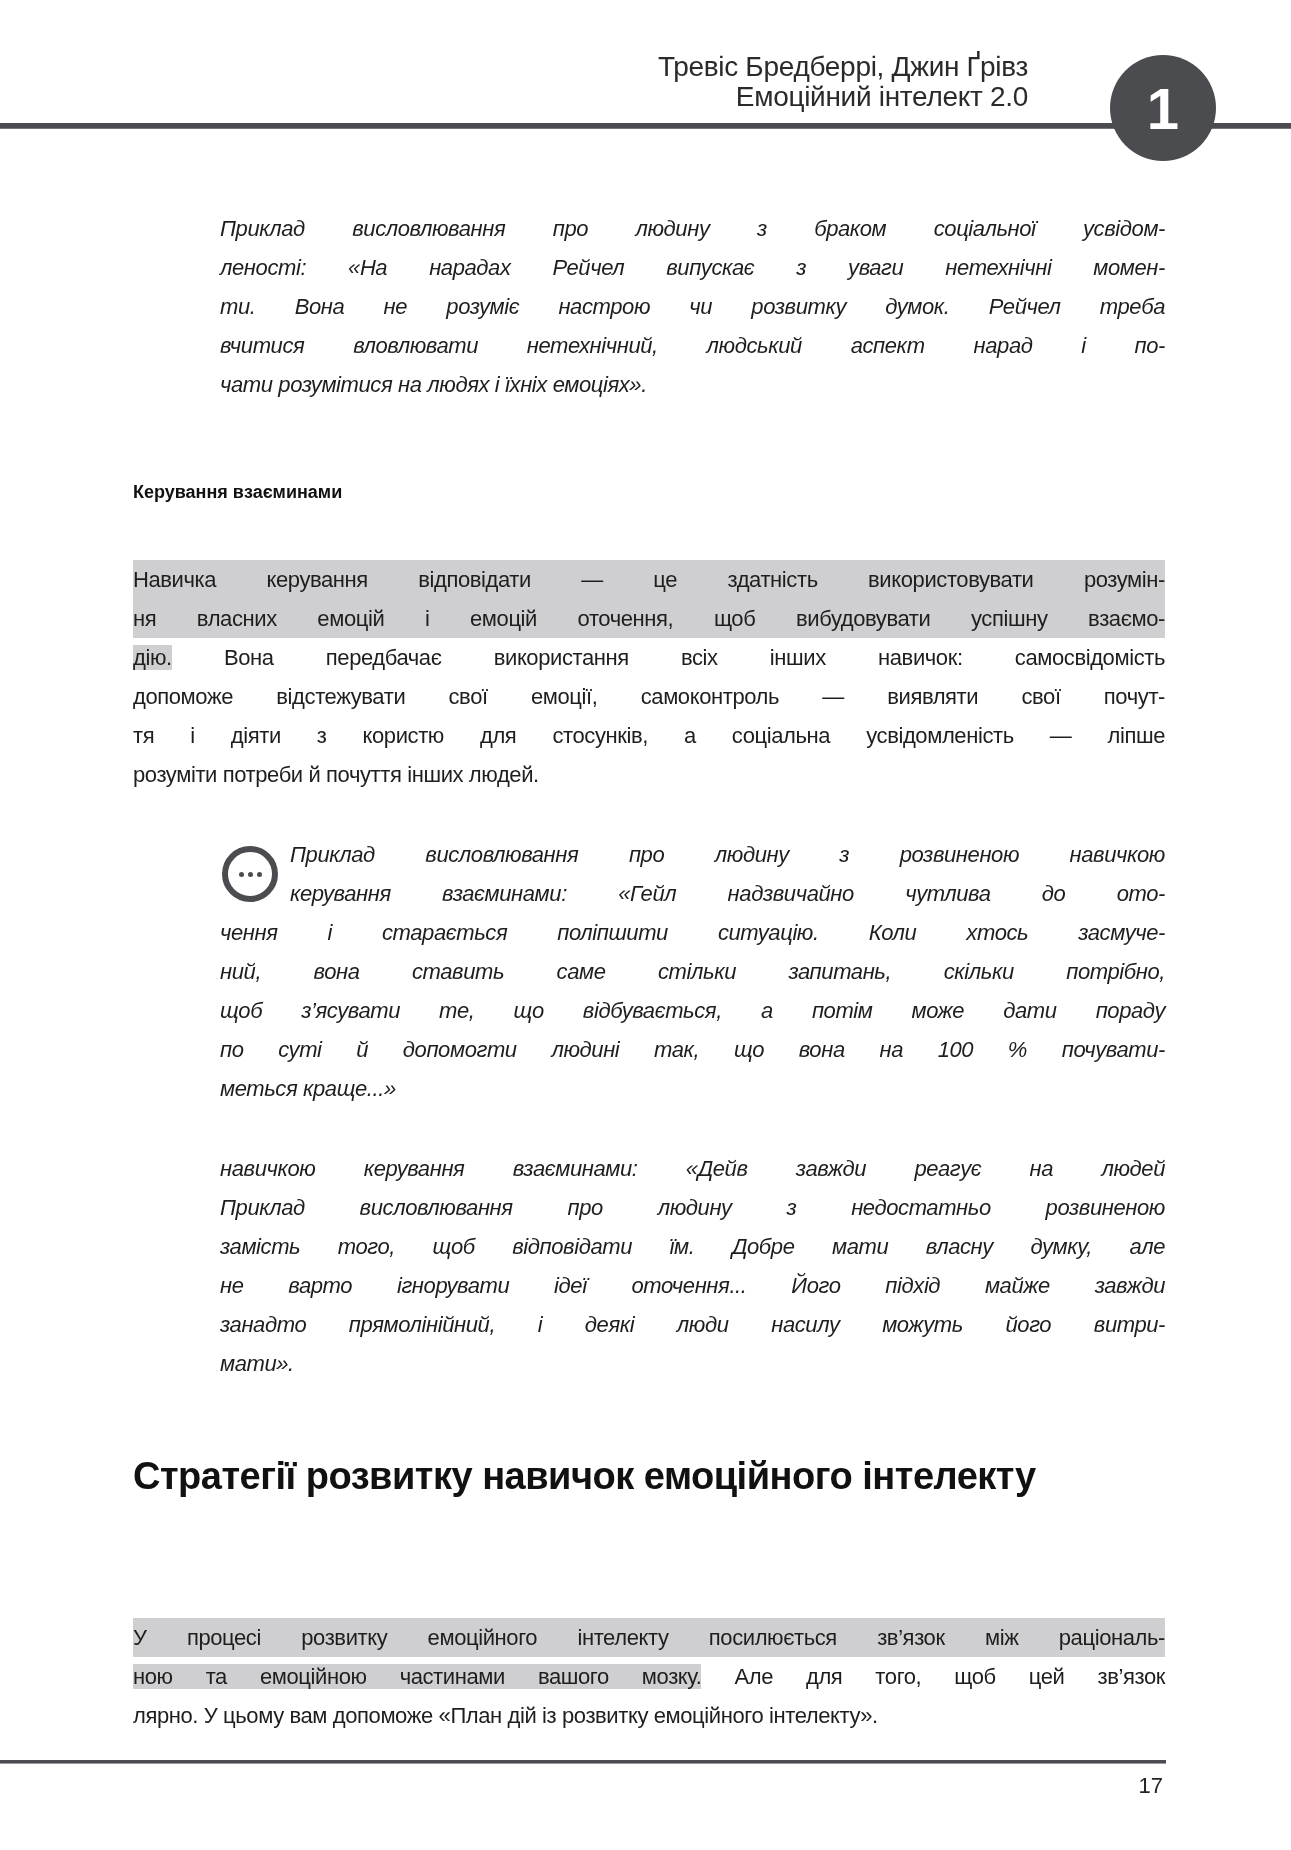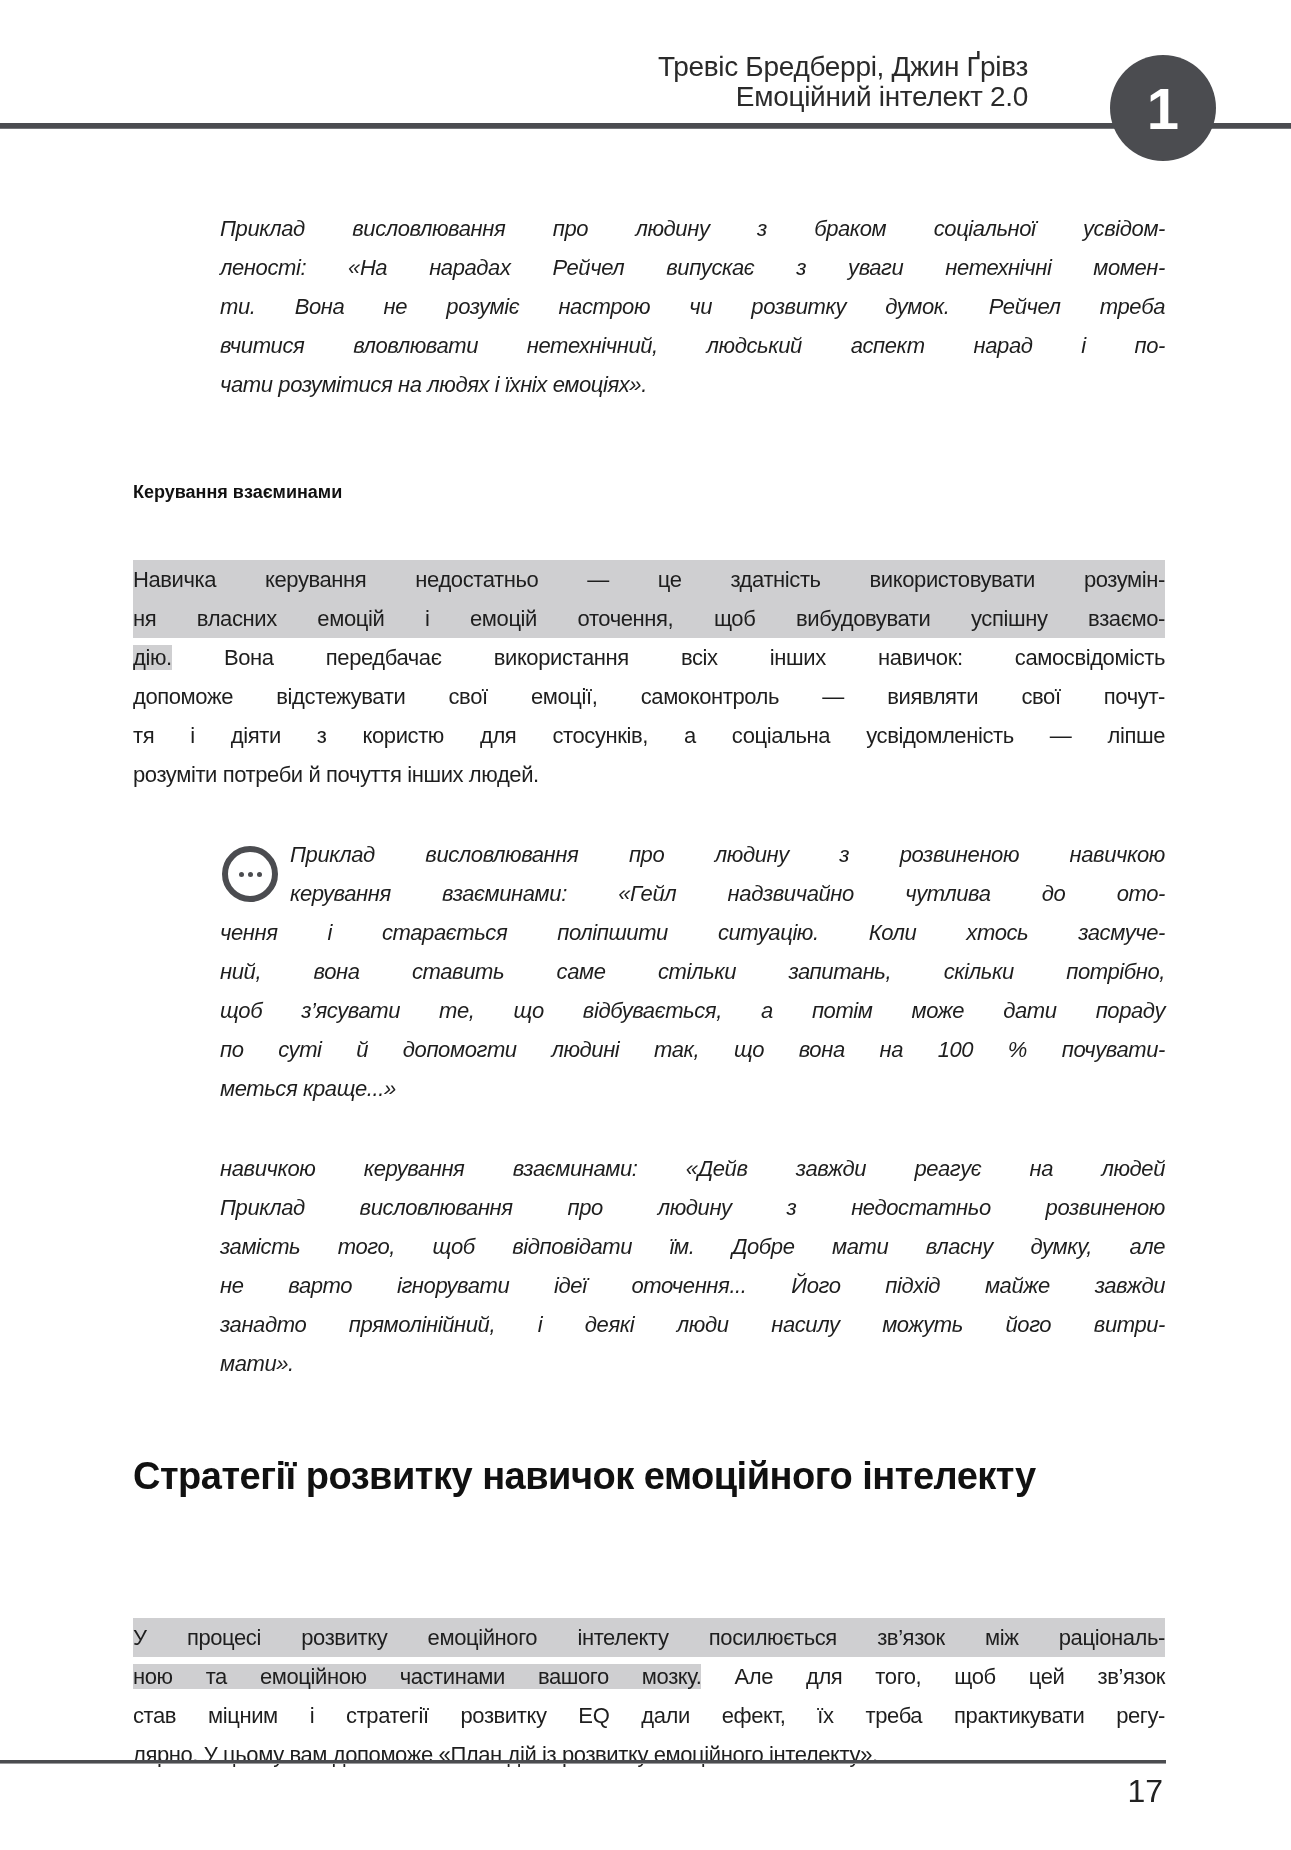--- a/index.html
+++ b/index.html
@@ -16,21 +16,21 @@
   .line { display: block; height: 39px; white-space: nowrap; text-align-last: justify; text-align: justify; }
   .line.last { text-align-last: left; }
   .hl { background: #cfcfd1; }
   .h3 { left: 133px; top: 482px; font-size: 18px; font-weight: bold; color: #111; }
   .h2 { left: 133px; top: 1455px; font-size: 38px; font-weight: bold; color: #111; letter-spacing: -0.5px; }
   .icon-ring { left: 222px; top: 846px; width: 44px; height: 44px; border: 6px solid #4b4c50; border-radius: 50%;
                display: flex; align-items: center; justify-content: center; }
   .dots { display: flex; gap: 4px; }
   .dot { width: 5px; height: 5px; border-radius: 50%; background: #4b4c50; }
   .bottom-rule { left: 0; top: 1760px; width: 1166px; height: 3px; background: #4b4c50; border-bottom: 1px solid #9a9a9c; }
-  .page-num { right: 128px; top: 1773px; font-size: 32px; color: #222; }
+  .page-num { right: 128px; top: 1773px; font-size: 22px; color: #222; }
 </style>
 </head>
 <body>
 
 <div class="abs hdr" style="top:52px;">Тревіс Бредберрі, Джин Ґрівз</div>
 <div class="abs hdr" style="top:82px;">Емоційний інтелект 2.0</div>
 <div class="abs top-rule"></div>
 <div class="abs chap-circle">
   <span>1</span>
 </div>
@@ -39,21 +39,21 @@
   <span class="line">Приклад висловлювання про людину з браком соціальної усвідом-</span>
   <span class="line">леності: «На нарадах Рейчел випускає з уваги нетехнічні момен-</span>
   <span class="line">ти. Вона не розуміє настрою чи розвитку думок. Рейчел треба</span>
   <span class="line">вчитися вловлювати нетехнічний, людський аспект нарад і по-</span>
   <span class="line last">чати розумітися на людях і їхніх емоціях».</span>
 </div>
 
 <div class="abs h3">Керування взаєминами</div>
 
 <div class="para" style="left:133px; top:560px; width:1032px;">
-  <span class="line hl">Навичка керування недостатньо — це здатність використовувати розумін-</span>
+  <span class="line hl">Навичка керування відповідати — це здатність використовувати розумін-</span>
   <span class="line hl">ня власних емоцій і емоцій оточення, щоб вибудовувати успішну взаємо-</span>
   <span class="line"><span class="hl">дію.</span><span> Вона передбачає використання всіх інших навичок: самосвідомість</span></span>
   <span class="line">допоможе відстежувати свої емоції, самоконтроль — виявляти свої почут-</span>
   <span class="line">тя і діяти з користю для стосунків, а соціальна усвідомленість — ліпше</span>
   <span class="line last">розуміти потреби й почуття інших людей.</span>
 </div>
 
 <div class="abs icon-ring">
   <div class="dots">
       <span class="dot"></span>
@@ -79,18 +79,17 @@
   <span class="line">не варто ігнорувати ідеї оточення... Його підхід майже завжди</span>
   <span class="line">занадто прямолінійний, і деякі люди насилу можуть його витри-</span>
   <span class="line last">мати».</span>
 </div>
 
 <div class="abs h2">Стратегії розвитку навичок емоційного інтелекту</div>
 
 <div class="para" style="left:133px; top:1618px; width:1032px;">
   <span class="line hl">У процесі розвитку емоційного інтелекту посилюється зв’язок між раціональ-</span>
   <span class="line"><span class="hl">ною та емоційною частинами вашого мозку.</span><span> Але для того, щоб цей зв’язок</span></span>
-  <span class="line">став міцним і стратегії розвитку EQ дали ефект, їх треба практикувати регу-</span>
   <span class="line last">лярно. У цьому вам допоможе «План дій із розвитку емоційного інтелекту».</span>
 </div>
 
 <div class="abs bottom-rule"></div>
 <div class="abs page-num">17</div>
 
 </body></html>

